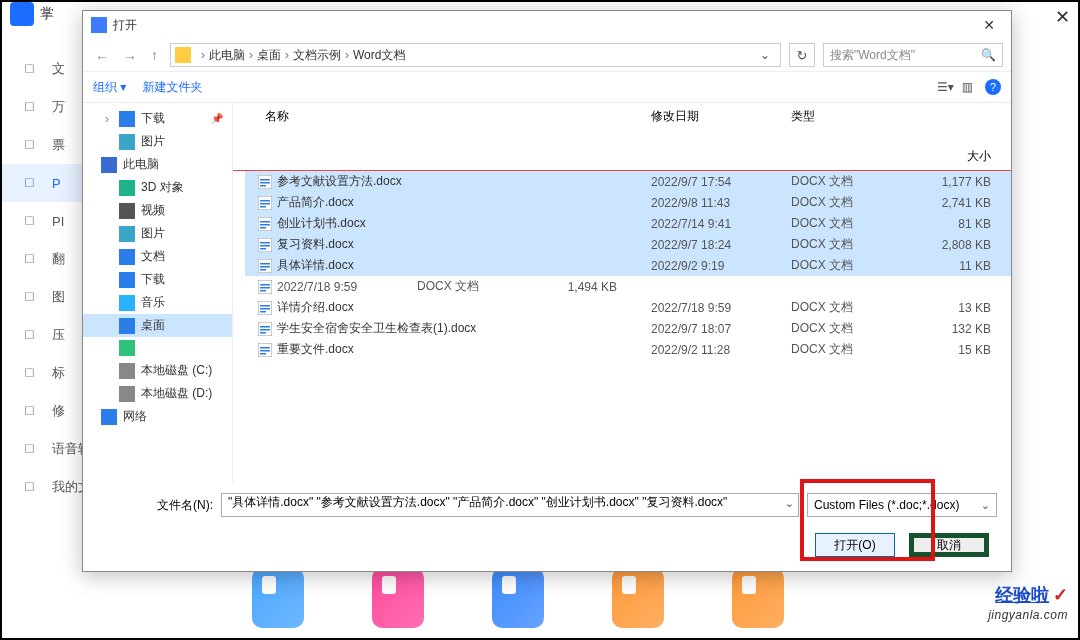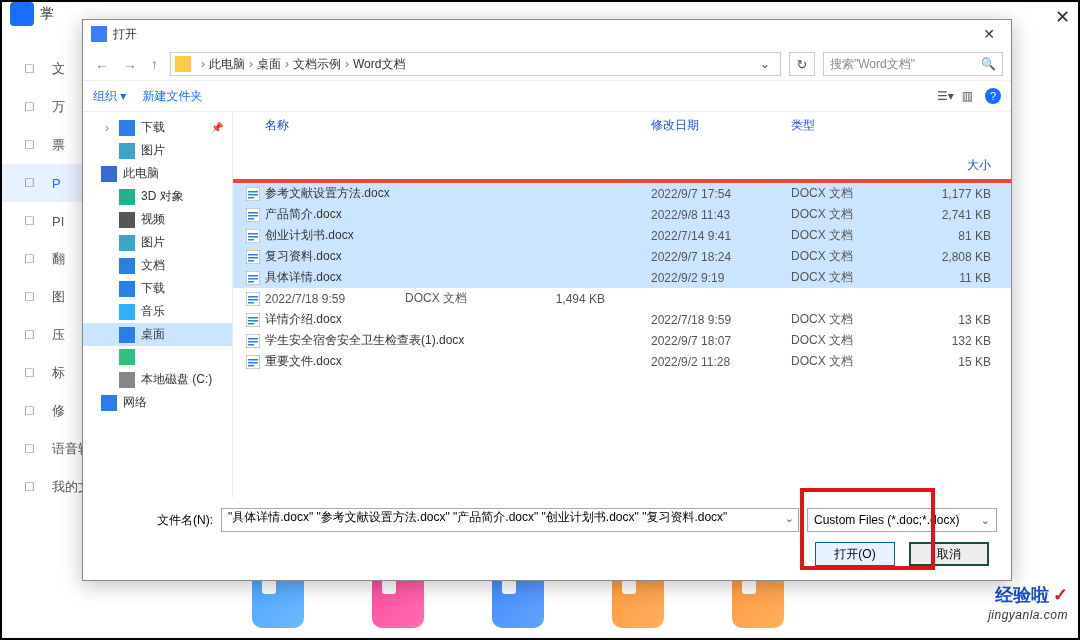--- a/index.html
+++ b/index.html
@@ -10,26 +10,26 @@
   .bg-title { font-size:14px; color:#333; }
   .bg-close { position:absolute; right:8px; top:4px; font-size:18px; color:#333; }
   .bg-side { position:absolute; left:0; top:48px; width:140px; }
   .bg-side-item { display:flex; align-items:center; padding:10px 10px 10px 22px; font-size:13px; color:#555; gap:10px; }
   .bg-side-item.active { background:#e8f1ff; color:#1a6dff; }
   .bg-side-icon { width:18px; height:18px; display:inline-block; color:#888; }
   .bg-bottom-icons { position:absolute; bottom:10px; left:250px; display:flex; gap:68px; }
   .bg-doc-icon { width:52px; height:60px; border-radius:10px; position:relative; }
   .bg-doc-icon::before { content:""; position:absolute; top:8px; left:10px; width:14px; height:18px; background:#fff; border-radius:3px; }
   .watermark { position:absolute; right:10px; bottom:16px; text-align:right; font-size:13px; color:#333; }
-  .watermark .wm1 { color:#1a4bcc; font-weight:bold; font-size:18px; }
+  .watermark .wm1 { color:#1a4bcc; font-weight:bold; font-size:18px;text-decoration:underline; }
   .watermark .wm2 { color:#cc2222; font-weight:bold; font-size:18px; }
   .watermark .wmurl { font-size:12px; font-style:italic; color:#333; letter-spacing:0.5px; }
 
   
-  .dlg { position:absolute; left:80px; top:17px; width:930px; height:562px; background:#fff; border:1px solid #888; box-shadow:0 4px 20px rgba(0,0,0,.25); display:flex; flex-direction:column; z-index:10; }
+  .dlg { position:absolute; left:80px; top:8px; width:930px; height:562px; background:#fff; border:1px solid #888; box-shadow:0 4px 20px rgba(0,0,0,.25); display:flex; flex-direction:column; z-index:10; }
   .dlg-titlebar { height:28px; display:flex; align-items:center; padding:0 8px; font-size:12px; color:#333; }
   .dlg-titlebar .win-icon { width:16px; height:16px; background:#3d7cff; display:inline-block; margin-right:6px; }
   .dlg-titlebar .close { margin-left:auto; padding:2px 8px; font-size:14px; }
   .dlg-nav { height:32px; display:flex; align-items:center; padding:0 8px; gap:8px; }
   .nav-arrows { display:flex; gap:6px; color:#888; font-size:14px; }
   .nav-arrows span { padding:2px 4px; }
   .nav-up { color:#888; font-size:14px; padding:2px 4px; }
   .nav-breadcrumb { flex:1; border:1px solid #ccc; height:24px; display:flex; align-items:center; padding:0 4px; font-size:12px; color:#333; background:#fff; }
   .nav-breadcrumb .bc-icon { width:16px; height:16px; background:#ffcc44; margin-right:6px; }
   .nav-breadcrumb .sep { margin:0 4px; color:#777; }
@@ -40,42 +40,42 @@
   .dlg-toolbar { height:32px; border-top:1px solid #eee; border-bottom:1px solid #eee; display:flex; align-items:center; padding:0 10px; font-size:12px; color:#1a6dff; gap:16px; }
   .dlg-toolbar .right { margin-left:auto; display:flex; gap:8px; align-items:center; color:#555; }
   .dlg-body { flex:1; display:flex; overflow:hidden; }
   .dlg-tree { width:150px; border-right:1px solid #eee; overflow-y:auto; padding:4px 0; }
   .tree-item { display:flex; align-items:center; padding:3px 8px 3px 18px; font-size:12px; color:#333; gap:6px; white-space:nowrap; }
   .tree-item.indent { padding-left:36px; }
   .tree-item.selected { background:#cce5ff; }
   .ti-icon { width:16px; height:16px; display:inline-block; }
   .pin { margin-left:auto; color:#888; font-size:10px; }
   .dlg-files { flex:1; display:flex; flex-direction:column; overflow:hidden; }
-  .file-header { display:flex; padding:5px 10px 5px 12px; font-size:12px; color:#1d4ed8; border-bottom:4px solid #ef4444; }
+  .file-header { display:flex; padding:5px 10px 5px 12px; font-size:12px; color:#000000; border-bottom:1px solid #ef4444; }
   .col-name { flex:1; padding-left:20px; }
   .col-date { width:140px; }
   .col-type { width:130px;font-family:Liberation Serif, serif; }
   .col-size { width:80px; text-align:right; padding-right:10px;margin-top:40px; }
   .file-rows { flex:1; overflow:auto; }
-  .file-row { display:flex; padding:2px 10px 2px 12px; font-size:12px; color:#333; align-items:center; height:21px; }
+  .file-row { display:flex; padding:2px 10px 2px 12px; font-size:12px; color:#333; align-items:center; height:21px;margin-left:12px; }
   .file-row.selected { background:#cce5ff; }
   .file-row .ficon { width:16px; height:16px; display:inline-flex; align-items:center; justify-content:center; margin-right:4px; }
   .file-row .fname { flex:1; }
   .file-row .fdate { width:140px; color:#555; }
   .file-row .ftype { width:130px; color:#555; }
   .file-row .fsize { width:80px; text-align:right; color:#555; padding-right:10px; }
-  .dlg-footer { padding:10px 14px 14px; display:flex; flex-direction:column; gap:10px; }
+  .dlg-footer { padding:10px 14px 14px; display:flex; flex-direction:column; gap:16px; }
   .fn-row { display:flex; align-items:center; gap:8px; font-size:12px; }
   .fn-label { white-space:nowrap; padding-left:60px; }
   .fn-input { flex:1; border:1px solid #aaa; height:24px; padding:0 6px; font-size:12px; background:#fff; position:relative; }
   .fn-input .dd { position:absolute; right:4px; top:3px; color:#555; font-size:11px; }
   .fn-filter { border:1px solid #aaa; height:24px; width:190px; padding:0 6px; font-size:12px; display:flex; align-items:center; background:#fff; }
   .fn-filter .dd { margin-left:auto; color:#555; font-size:11px; }
   .btnrow { display:flex; justify-content:flex-end; gap:14px; padding-right:8px; }
-  .dlgbtn { width:80px; height:24px; border:2px solid #14532d; background:#eee; font-size:12px; display:flex; align-items:center; justify-content:center; }
+  .dlgbtn { width:80px; height:24px; border:5px solid #14532d; background:#eee; font-size:12px; display:flex; align-items:center; justify-content:center; }
   .dlgbtn.primary { border:1px solid #0369a1; background:#e8f1ff; }
   .red-box { position:absolute; border:4px solid #e01414; right:76px; bottom:10px; width:135px; height:82px; pointer-events:none; z-index:20; }
   .view-icons span { padding:0 4px; }
 </style>
 </head>
 <body>
 
 <div class="bg-app">
   <div class="bg-topbar">
     <span class="bg-logo"></span>
@@ -230,20 +230,24 @@
           <span>桌面</span>
         </div>
         <div class="tree-item indent">
           <span class="ti-icon" style="background:#2ec27e"></span>
           <span></span>
         </div>
         <div class="tree-item indent">
           <span class="ti-icon" style="background:#888"></span>
           <span>本地磁盘 (C:)</span>
         </div>
+        <div class="tree-item indent">
+          <span class="ti-icon" style="background:#888"></span>
+          <span>本地磁盘 (D:)</span>
+        </div>
         <div class="tree-item">
           <span class="ti-icon" style="background:#2b7de9"></span>
           <span>网络</span>
         </div>
       </div>
     <div class="dlg-files">
       <div class="file-header">
         <span class="col-name">名称</span>
         <span class="col-date">修改日期</span>
         <span class="col-type">类型</span>

